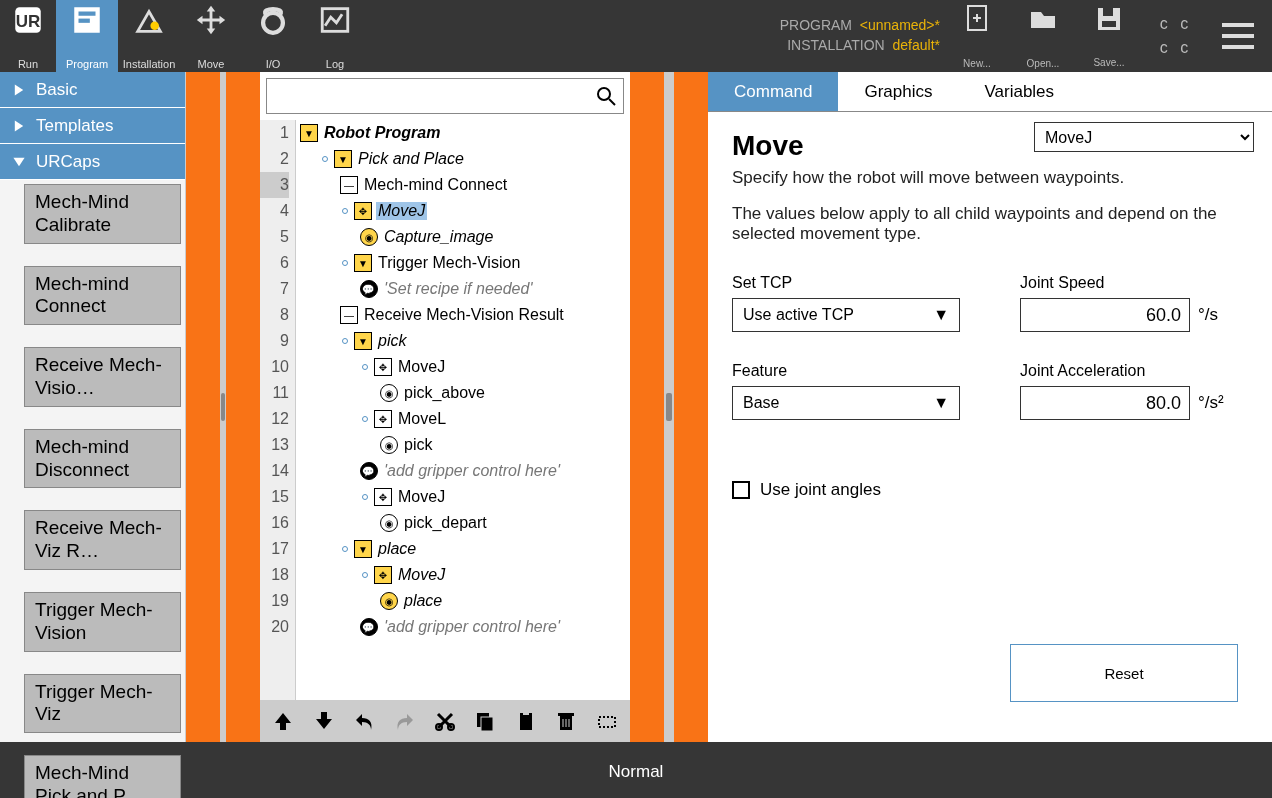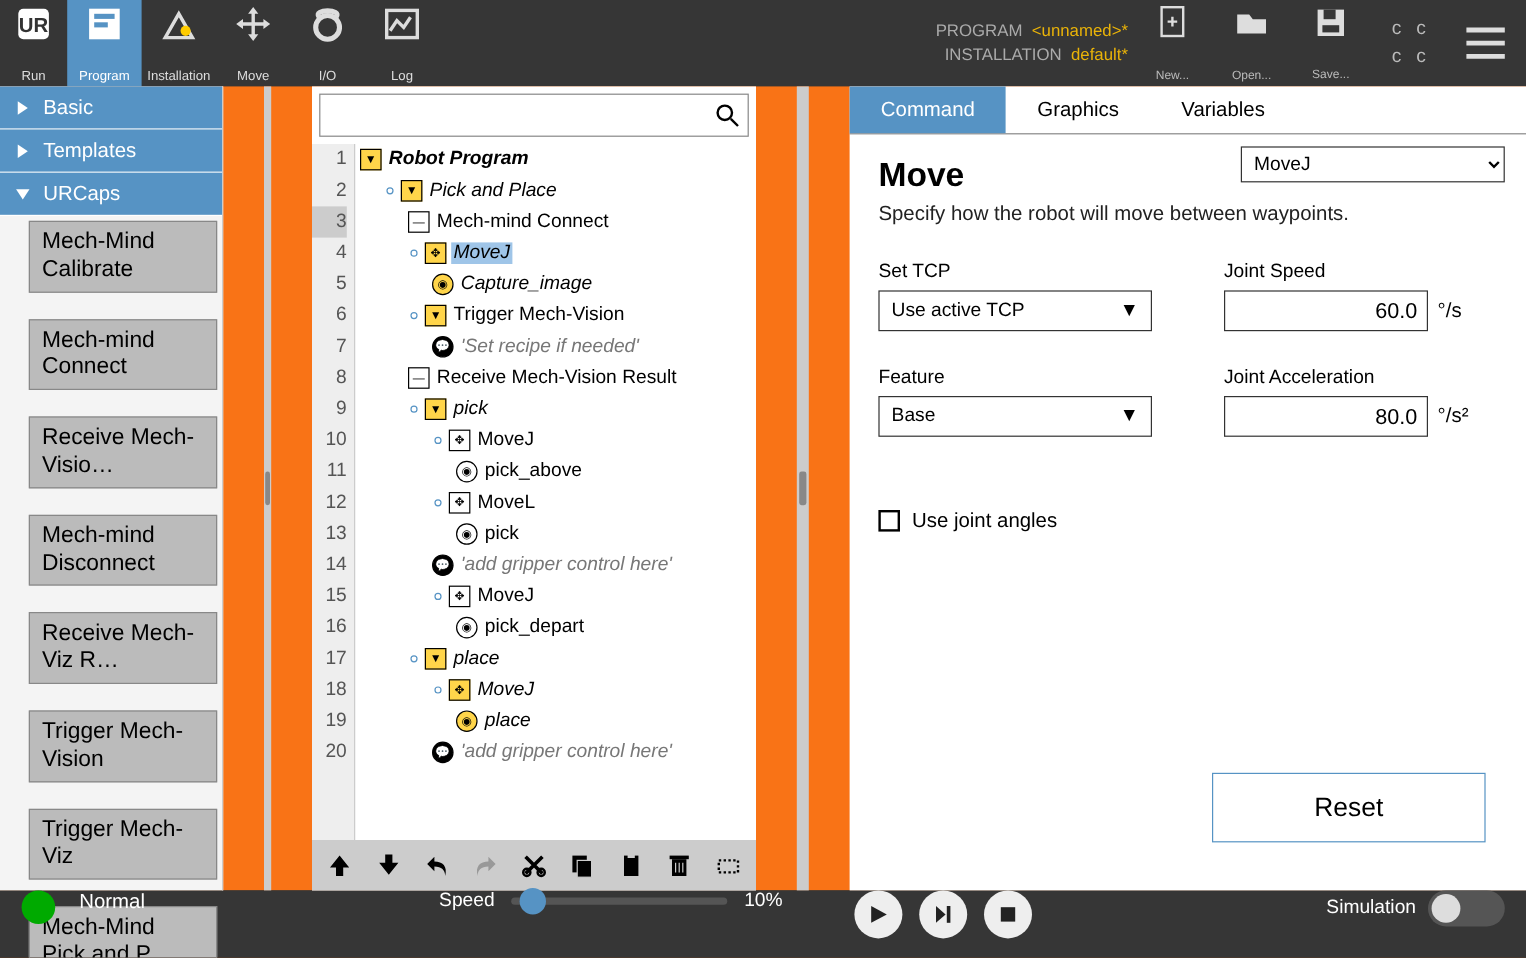--- a/index.html
+++ b/index.html
@@ -77,24 +77,24 @@
   .desc{ margin-top:6px; color:#222;}
   .form-row{ display:flex; gap:60px; margin-top:30px;}
   .form-col{ flex:1;}
   .form-col .lbl{ font-size:16px; margin-bottom:6px;}
   .fake-select{ height:34px; border:1px solid #333; display:flex; align-items:center; justify-content:space-between; padding:0 10px; font-size:16px; cursor:pointer;}
   .numfield{ display:flex; align-items:center; gap:8px;}
   .numfield input{ width:170px; height:34px; border:1px solid #333; text-align:right; font-size:18px; padding-right:8px;}
   .numfield .unit{ font-size:17px;}
   .chk{ margin-top:60px; display:flex; align-items:center; gap:10px; font-size:17px;}
   .chk .box{ width:18px; height:18px; border:2px solid #000;}
-  .reset-btn{ position:absolute; right:34px; bottom:40px; width:228px; height:58px; border:1px solid #5693c4; color:#000; font-size:22px; display:flex; align-items:center; justify-content:center; cursor:pointer; background:#fff;}
+  .reset-btn{ position:absolute; right:34px; bottom:40px; width:228px; height:58px; border:1px solid #5693c4; color:#000; font-size:15px; display:flex; align-items:center; justify-content:center; cursor:pointer; background:#fff;}
 
   
-  .bottom{ height:56px; background:#363636; display:flex; align-items:flex-start; color:#fff; padding:0 18px; gap:20px;}
+  .bottom{ height:56px; background:#363636; display:flex; align-items:center; color:#fff; padding:0 18px; gap:20px;flex-direction:column;}
   .dot{ width:28px; height:28px; border-radius:50%; background:#0a0;}
   .speed-group{ margin-left:auto; display:flex; align-items:center; gap:14px;}
   .slider{ width:180px; height:6px; background:#555; border-radius:3px; position:relative;}
   .slider .thumb{ position:absolute; left:10%; top:50%; transform:translate(-50%,-50%); width:22px; height:22px; border-radius:50%; background:#5693c4;}
   .play-ctrls{ display:flex; gap:14px; margin-left:40px;}
   .pc{ width:40px; height:40px; border-radius:50%; background:#eee; display:flex; align-items:center; justify-content:center; cursor:pointer; color:#222;}
   .sim{ margin-left:auto; display:flex; align-items:center; gap:10px;}
   .toggle{ width:64px; height:30px; border-radius:15px; background:#555; position:relative;}
   .toggle::after{ content:""; position:absolute; left:3px; top:3px; width:24px; height:24px; border-radius:50%; background:#ddd;}
 
@@ -439,20 +439,21 @@
       <div class="tab active">Command</div>
       <div class="tab">Graphics</div>
       <div class="tab">Variables</div>
     </div>
     <div class="cmd-body">
       <div class="move-title">Move</div>
       <select class="move-sel">
         <option>MoveJ</option>
       </select>
       <div class="desc">Specify how the robot will move between waypoints.</div>
+      <div class="desc" style="margin-top:16px">The values below apply to all child waypoints and depend on the selected movement type.</div>
 
       <div class="form-row">
         <div class="form-col">
           <div class="lbl">Set TCP</div>
           <div class="fake-select">
             <span>Use active TCP</span>
               <span>▼</span>
           </div>
         </div>
         <div class="form-col">

